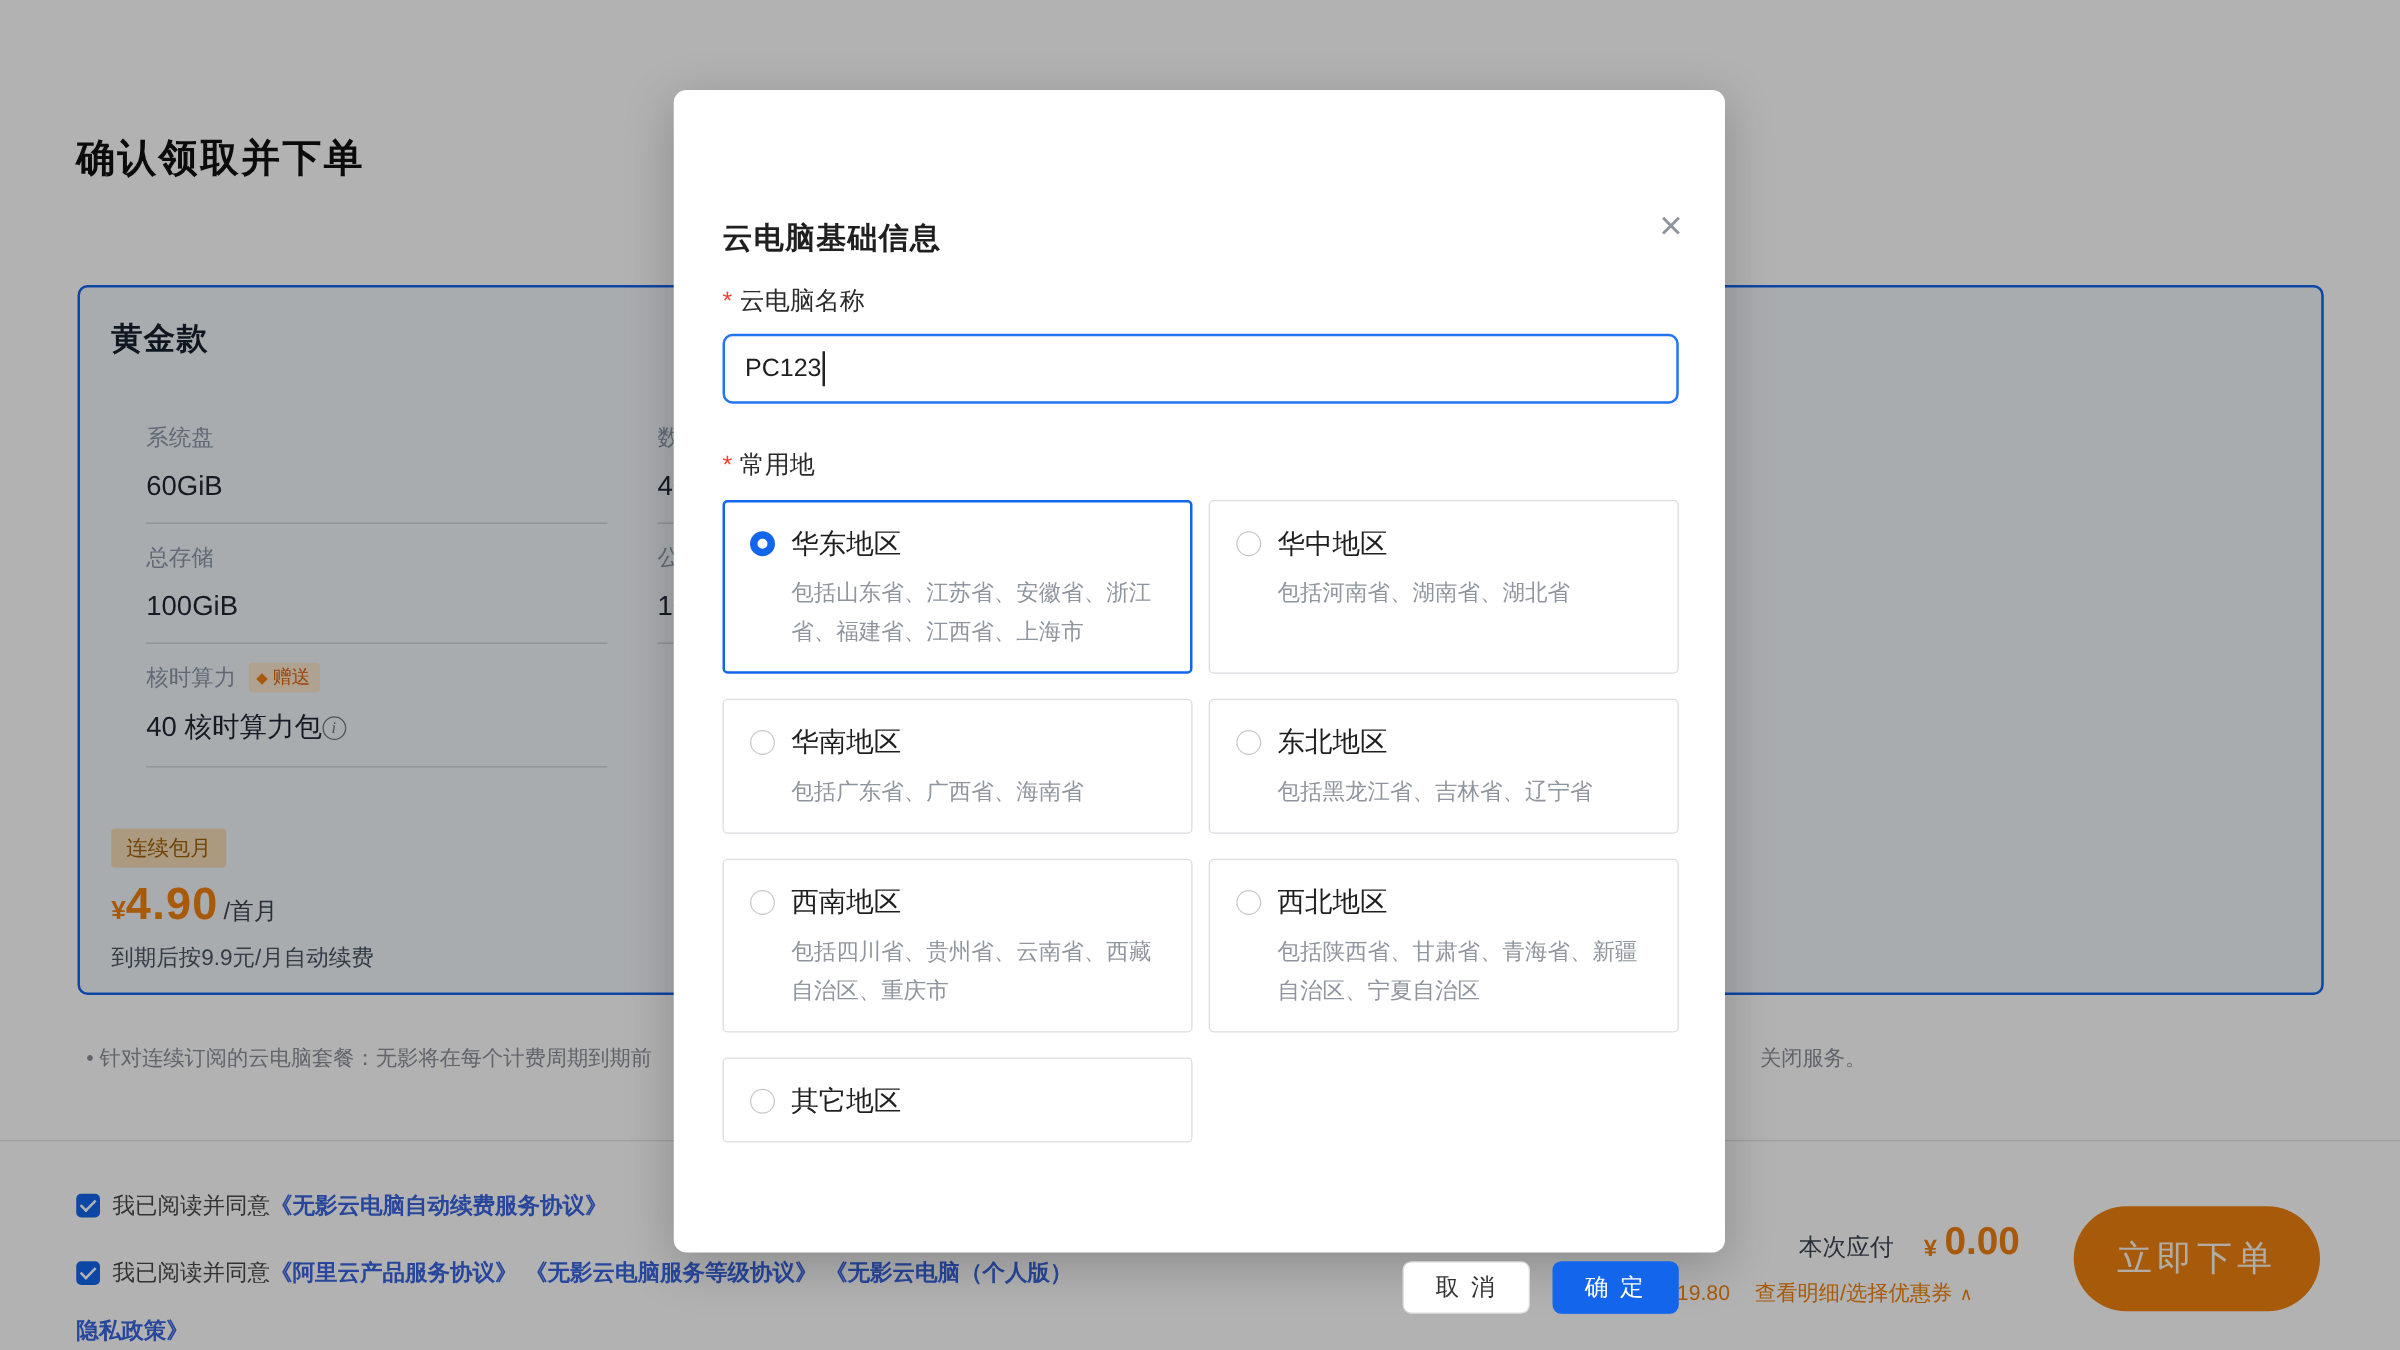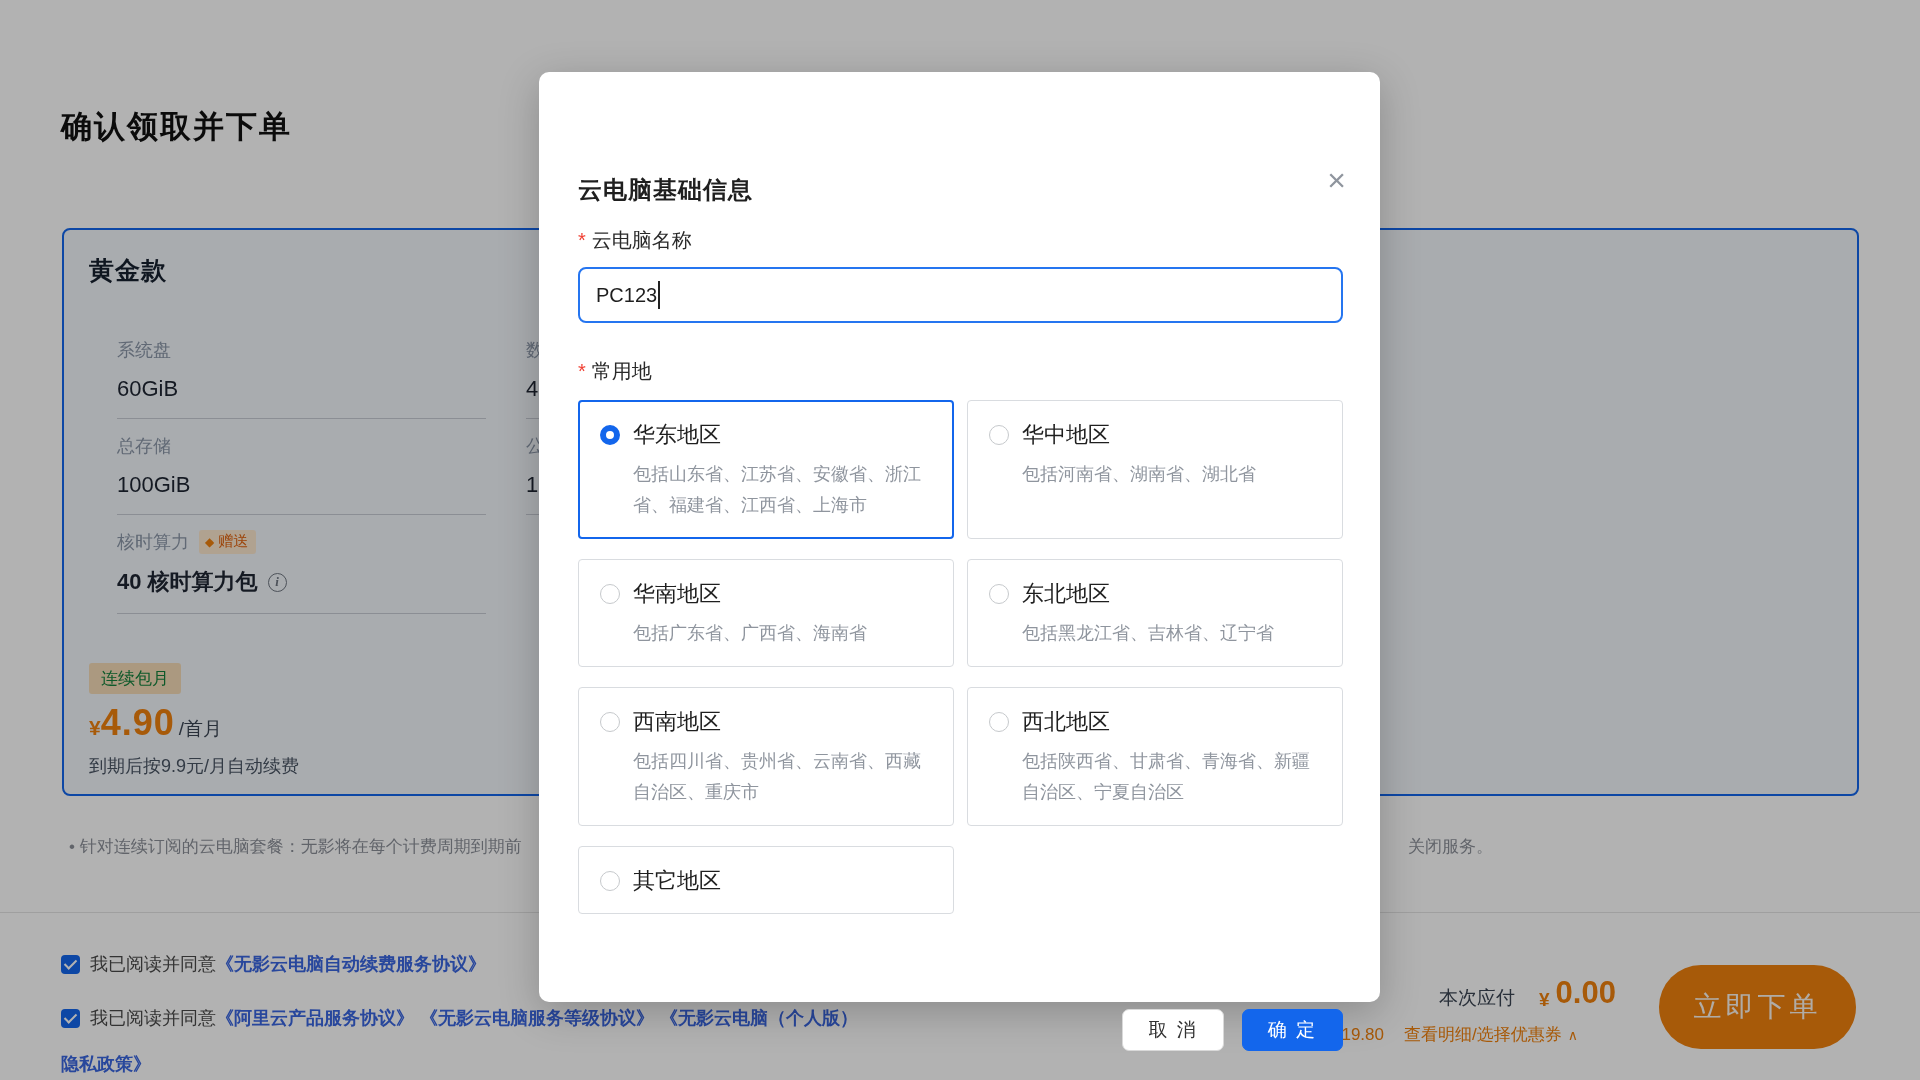--- a/index.html
+++ b/index.html
@@ -18,26 +18,26 @@
   .spec .spec-label { font-size:18px; color:#8b97a8; }
   .spec .spec-value { font-size:22px; color:#1f2633; margin-top:14px; font-weight:500; }
   .spec .spec-divider { height:1px; background:#c7ccd4; margin-top:16px; }
 
   .compute-row { position:absolute; left:53px; top:300px; width:369px; }
   .compute-head { display:flex; align-items:center; gap:10px; }
   .compute-label { font-size:18px; color:#8b97a8; }
   .gift-badge { display:inline-flex; align-items:center; gap:4px; background:#fce8cf; color:#e0620d;
     font-size:15px; padding:2px 8px 3px 6px; border-radius:3px; }
   .gift-badge .diamond { font-size:12px; color:#f0810e; }
-  .compute-value { font-size:22px; color:#1f2633; margin-top:13px; font-weight:700; display:flex; align-items:center; gap:10px; }
+  .compute-value { font-size:22px; color:#1f2633; margin-top:13px; font-weight:400; display:flex; align-items:center; }
   .info-circle { display:inline-flex; align-items:center; justify-content:center; width:19px; height:19px;
     border:1.5px solid #6f7681; border-radius:50%; font-size:13px; color:#6f7681; font-family:"Liberation Serif","DejaVu Serif",serif; font-style:italic; cursor:pointer; }
   .compute-divider { height:1px; background:#c7ccd4; margin-top:16px; width:369px; }
 
-  .plan-badge { position:absolute; left:25px; top:433px; background:#f5dcb8; color:#15803d;
+  .plan-badge { position:absolute; left:25px; top:433px; background:#f5dcb8; color:#a16207;
     font-size:17px; padding:4px 12px; border-radius:3px; }
   .price-row { position:absolute; left:25px; top:472px; display:flex; align-items:baseline; }
   .price-cur { font-size:21px; font-weight:700; color:#f0810e; }
   .price-num { font-size:36px; font-weight:700; color:#f0810e; letter-spacing:1px; }
   .price-suffix { font-size:19px; color:#3c4654; margin-left:4px; }
   .renew-note { position:absolute; left:25px; top:524px; font-size:18px; color:#4a5564; }
 
   .note-line { position:absolute; top:835px; font-size:17px; color:#8c9099; }
   .note-left { left:69px; }
   .note-right { left:1408px; }

